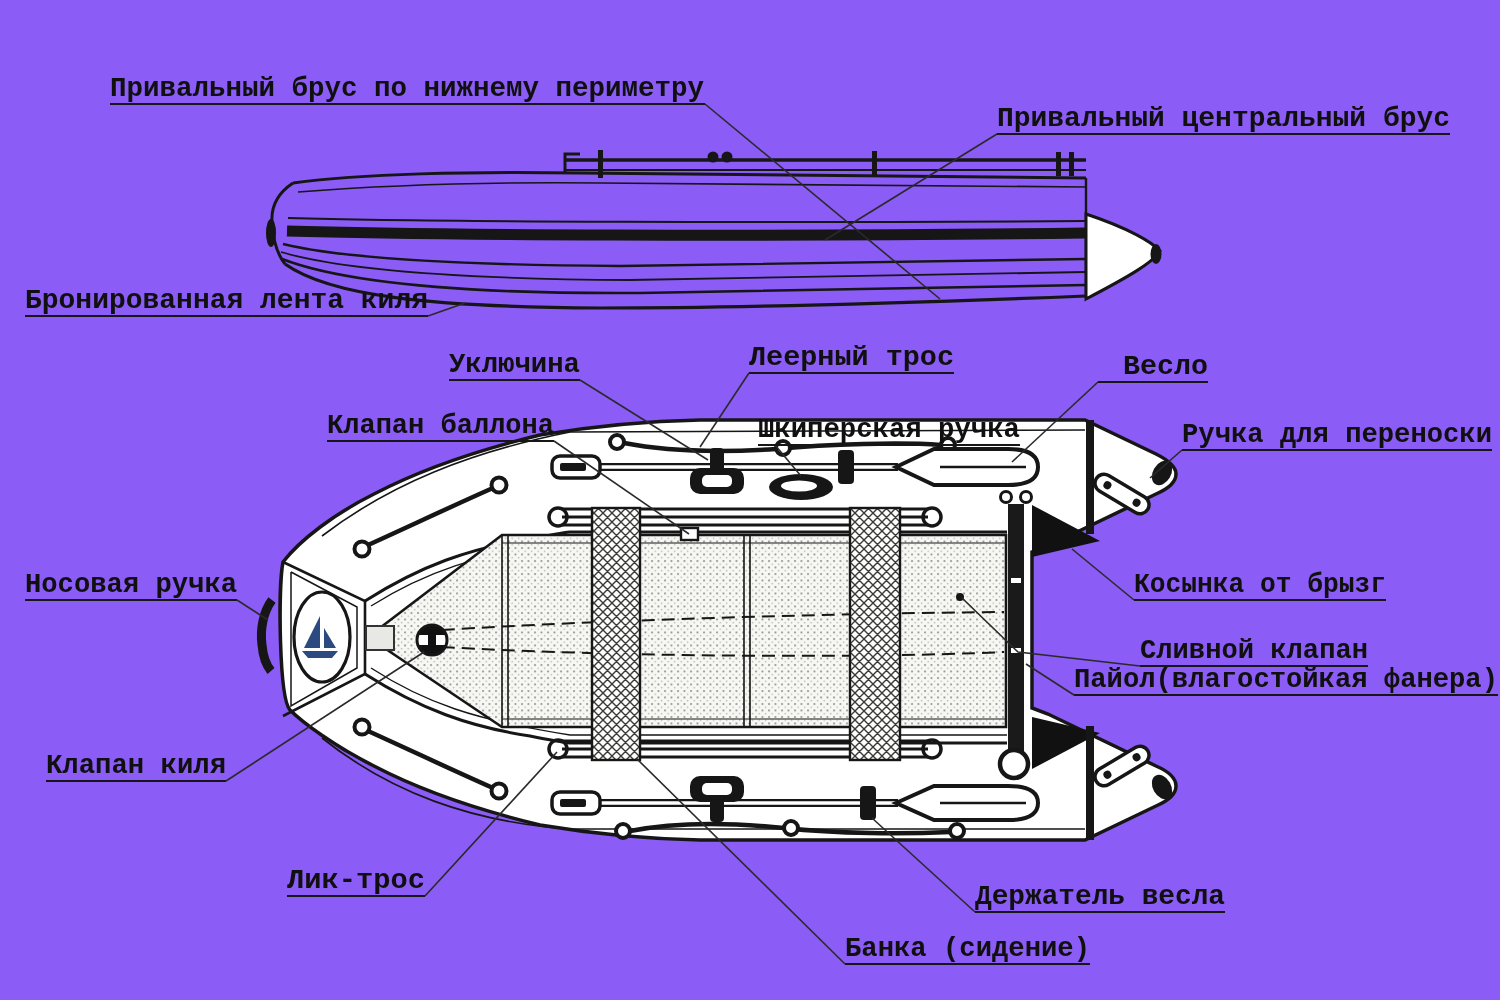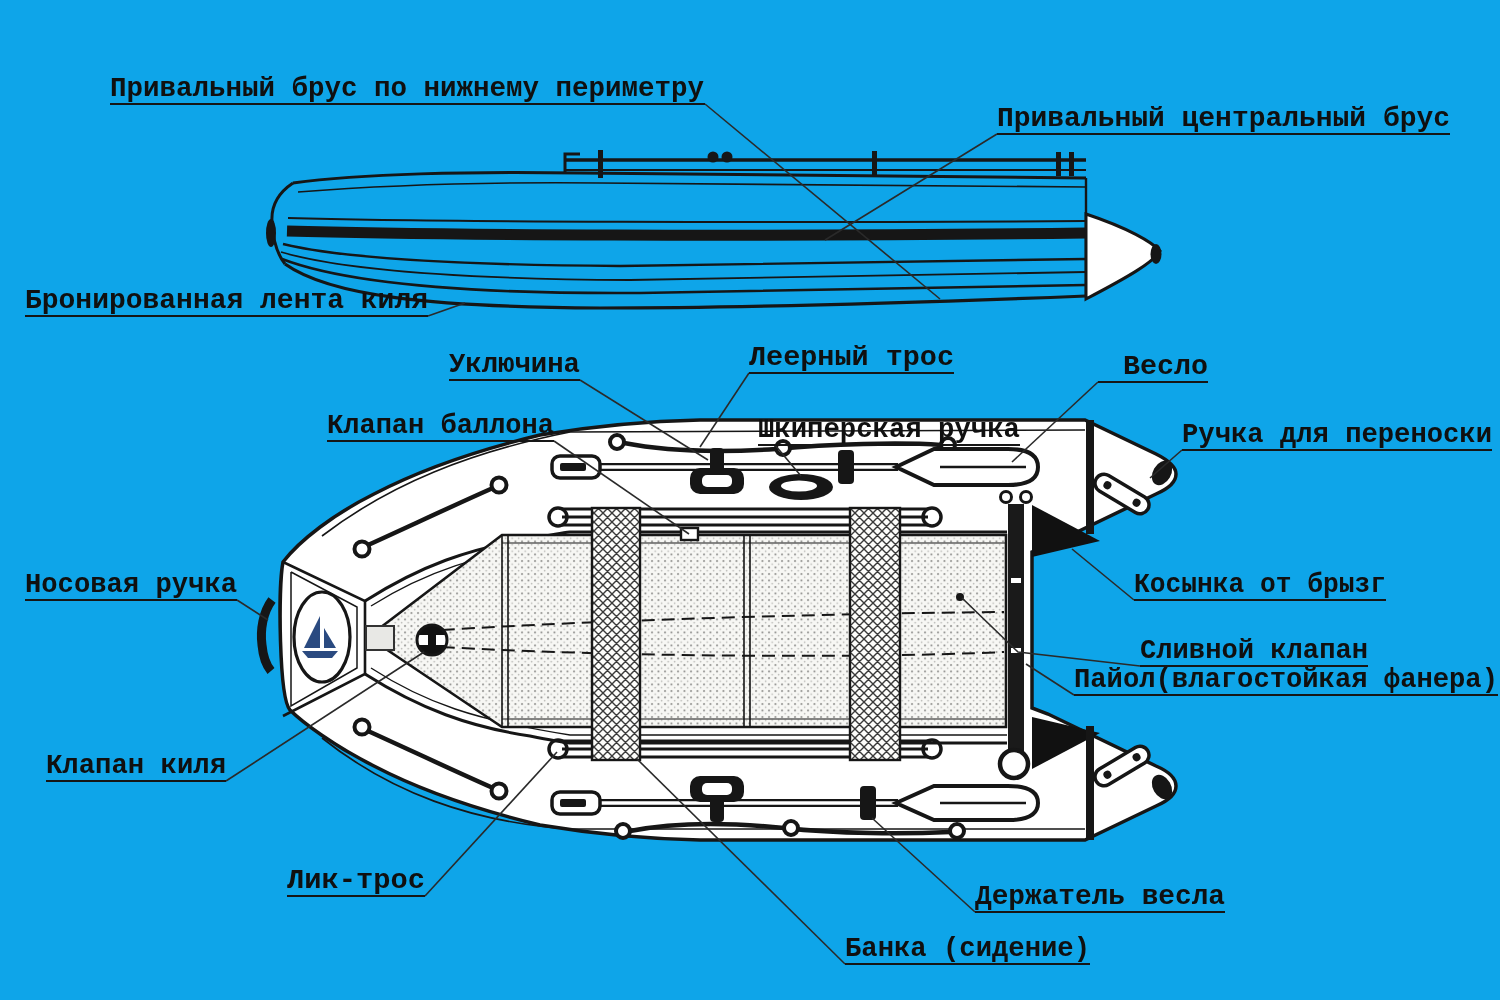--- a/index.html
+++ b/index.html
@@ -1,16 +1,16 @@
 <!DOCTYPE html>
 <html><head>
 <meta charset="utf-8">
 <style>
   html,body{margin:0;padding:0;background:#ffffff;}
-  .stage{position:relative;width:1500px;height:1000px;background:#0ea5e9;overflow:hidden;}
+  .stage{position:relative;width:1500px;height:1000px;background:#8b5cf6;overflow:hidden;}
   svg{position:absolute;left:0;top:0;}
   svg text{
     font-family:"Liberation Mono","DejaVu Sans Mono",monospace;
     font-size:27px;font-weight:600;fill:#101010;
   }
   .ln{stroke:#161616;fill:none;}
   .leader{stroke:#2a2a2a;stroke-width:1.6;fill:none;}
   .ul{stroke:#161616;stroke-width:2.2;}
 </style>
 </head>

